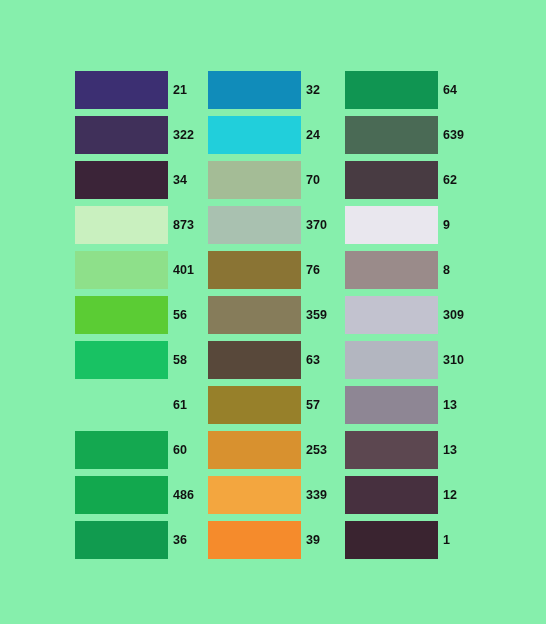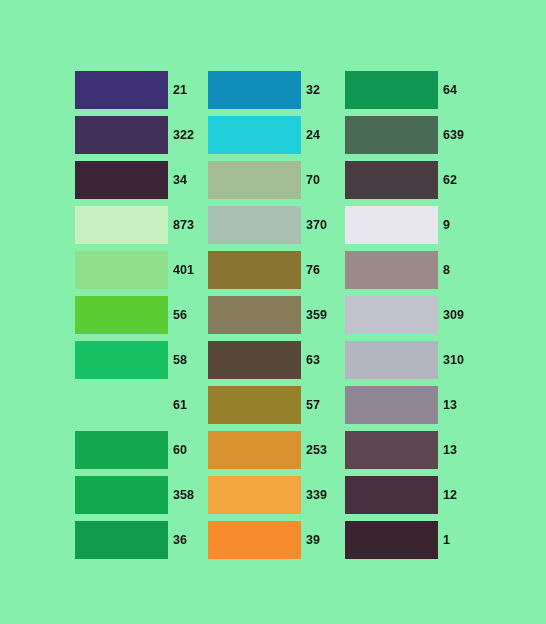--- a/index.html
+++ b/index.html
@@ -114,21 +114,21 @@
     <div class="row">
       <div class="swatch">
           <div class="swatch-inner" style="background:#14a850;"></div>
         </div>
       <div class="code">60</div>
     </div>
     <div class="row">
       <div class="swatch">
           <div class="swatch-inner" style="background:#12a84e;"></div>
         </div>
-      <div class="code">358</div>
+      <div class="code">486</div>
     </div>
     <div class="row">
       <div class="swatch">
           <div class="swatch-inner" style="background:#119b4f;"></div>
         </div>
       <div class="code">36</div>
     </div>
   </div>
 
   <div class="column col-1">

